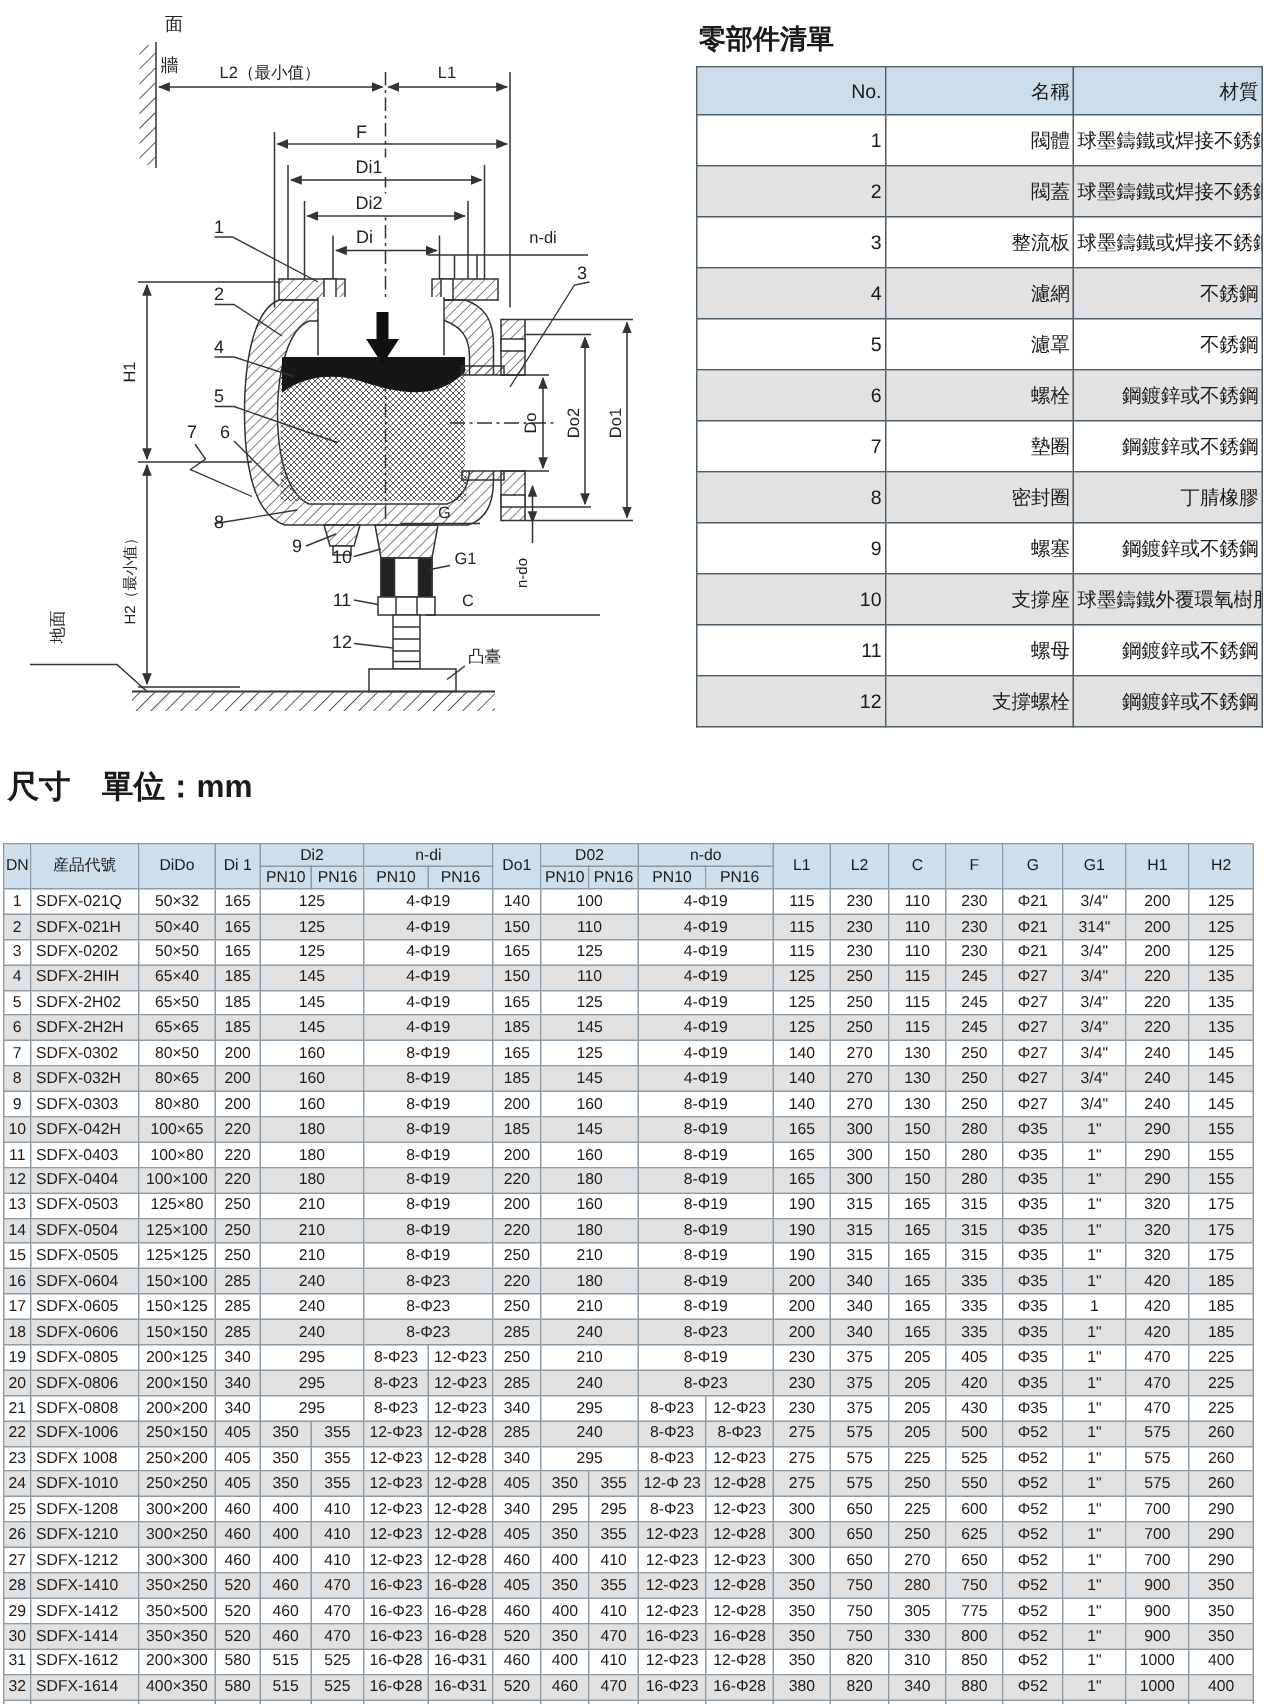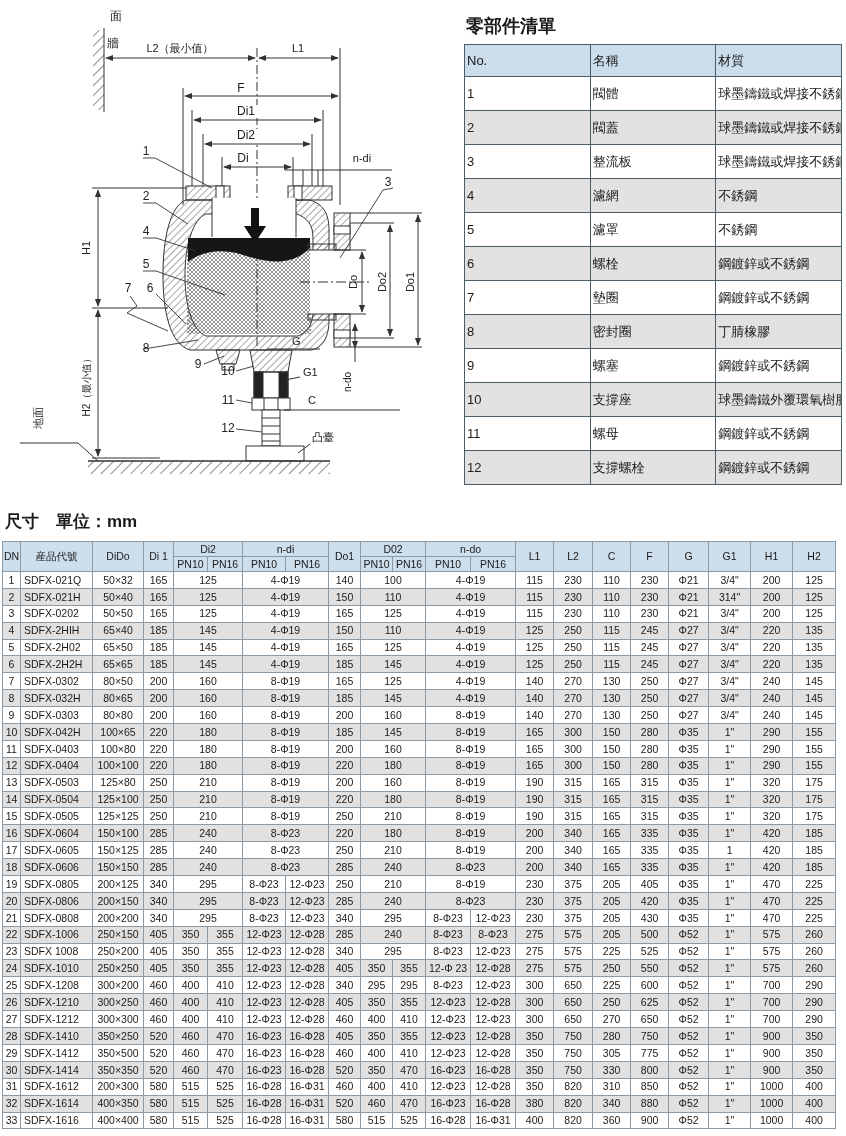--- a/index.html
+++ b/index.html
@@ -6,26 +6,26 @@
   body{
     width:846px;height:1136px;background:#fff;color:#1a1a1a;
     font-family:"Liberation Sans",sans-serif;position:relative;overflow:hidden;
   }
   .top{display:flex;align-items:flex-start;}
   .diagram-wrap{width:460px;height:500px;flex:0 0 auto;}
   .parts{flex:1;padding:4px 2px 0 4px;}
   .parts-title{font-size:18px;font-weight:bold;margin:10px 0 6px 2px;}
   table.parts-table{border-collapse:collapse;width:378px;table-layout:fixed;}
   table.parts-table th,table.parts-table td{
-    border:1px solid #4d5d68;text-align:left;font-size:13px;padding:0 2px;
+    border:1px solid #4d5d68;text-align:right;font-size:13px;padding:0 2px;
     height:33px;overflow:hidden;white-space:nowrap;
   }
   table.parts-table th{background:#cbdcea;font-weight:normal;height:31px;}
   table.parts-table tbody tr:nth-child(even) td{background:#e2e2e3;}
-  .dim-title{font-size:17px;font-weight:bold;margin:10px 0 8px 5px;}
+  .dim-title{font-size:21px;font-weight:bold;margin:10px 0 24px 5px;}
   table.dim-table{border-collapse:collapse;width:684px;margin-left:2px;table-layout:fixed;}
   table.dim-table th,table.dim-table td{
     border:1px solid #8b9aa5;text-align:center;font-size:10.5px;font-weight:normal;
     padding:0 1px;white-space:nowrap;overflow:hidden;line-height:1;
   }
   table.dim-table th{background:#cddeec;height:14px;}
   table.dim-table td{height:15.9px;background:#fff;}
   table.dim-table tbody tr:nth-child(even) td{background:#e1e1e2;}
   table.dim-table td.left{text-align:left;padding-left:3px;margin-left:17px;}
   svg text{font-family:"Liberation Sans",sans-serif;fill:#222;}

